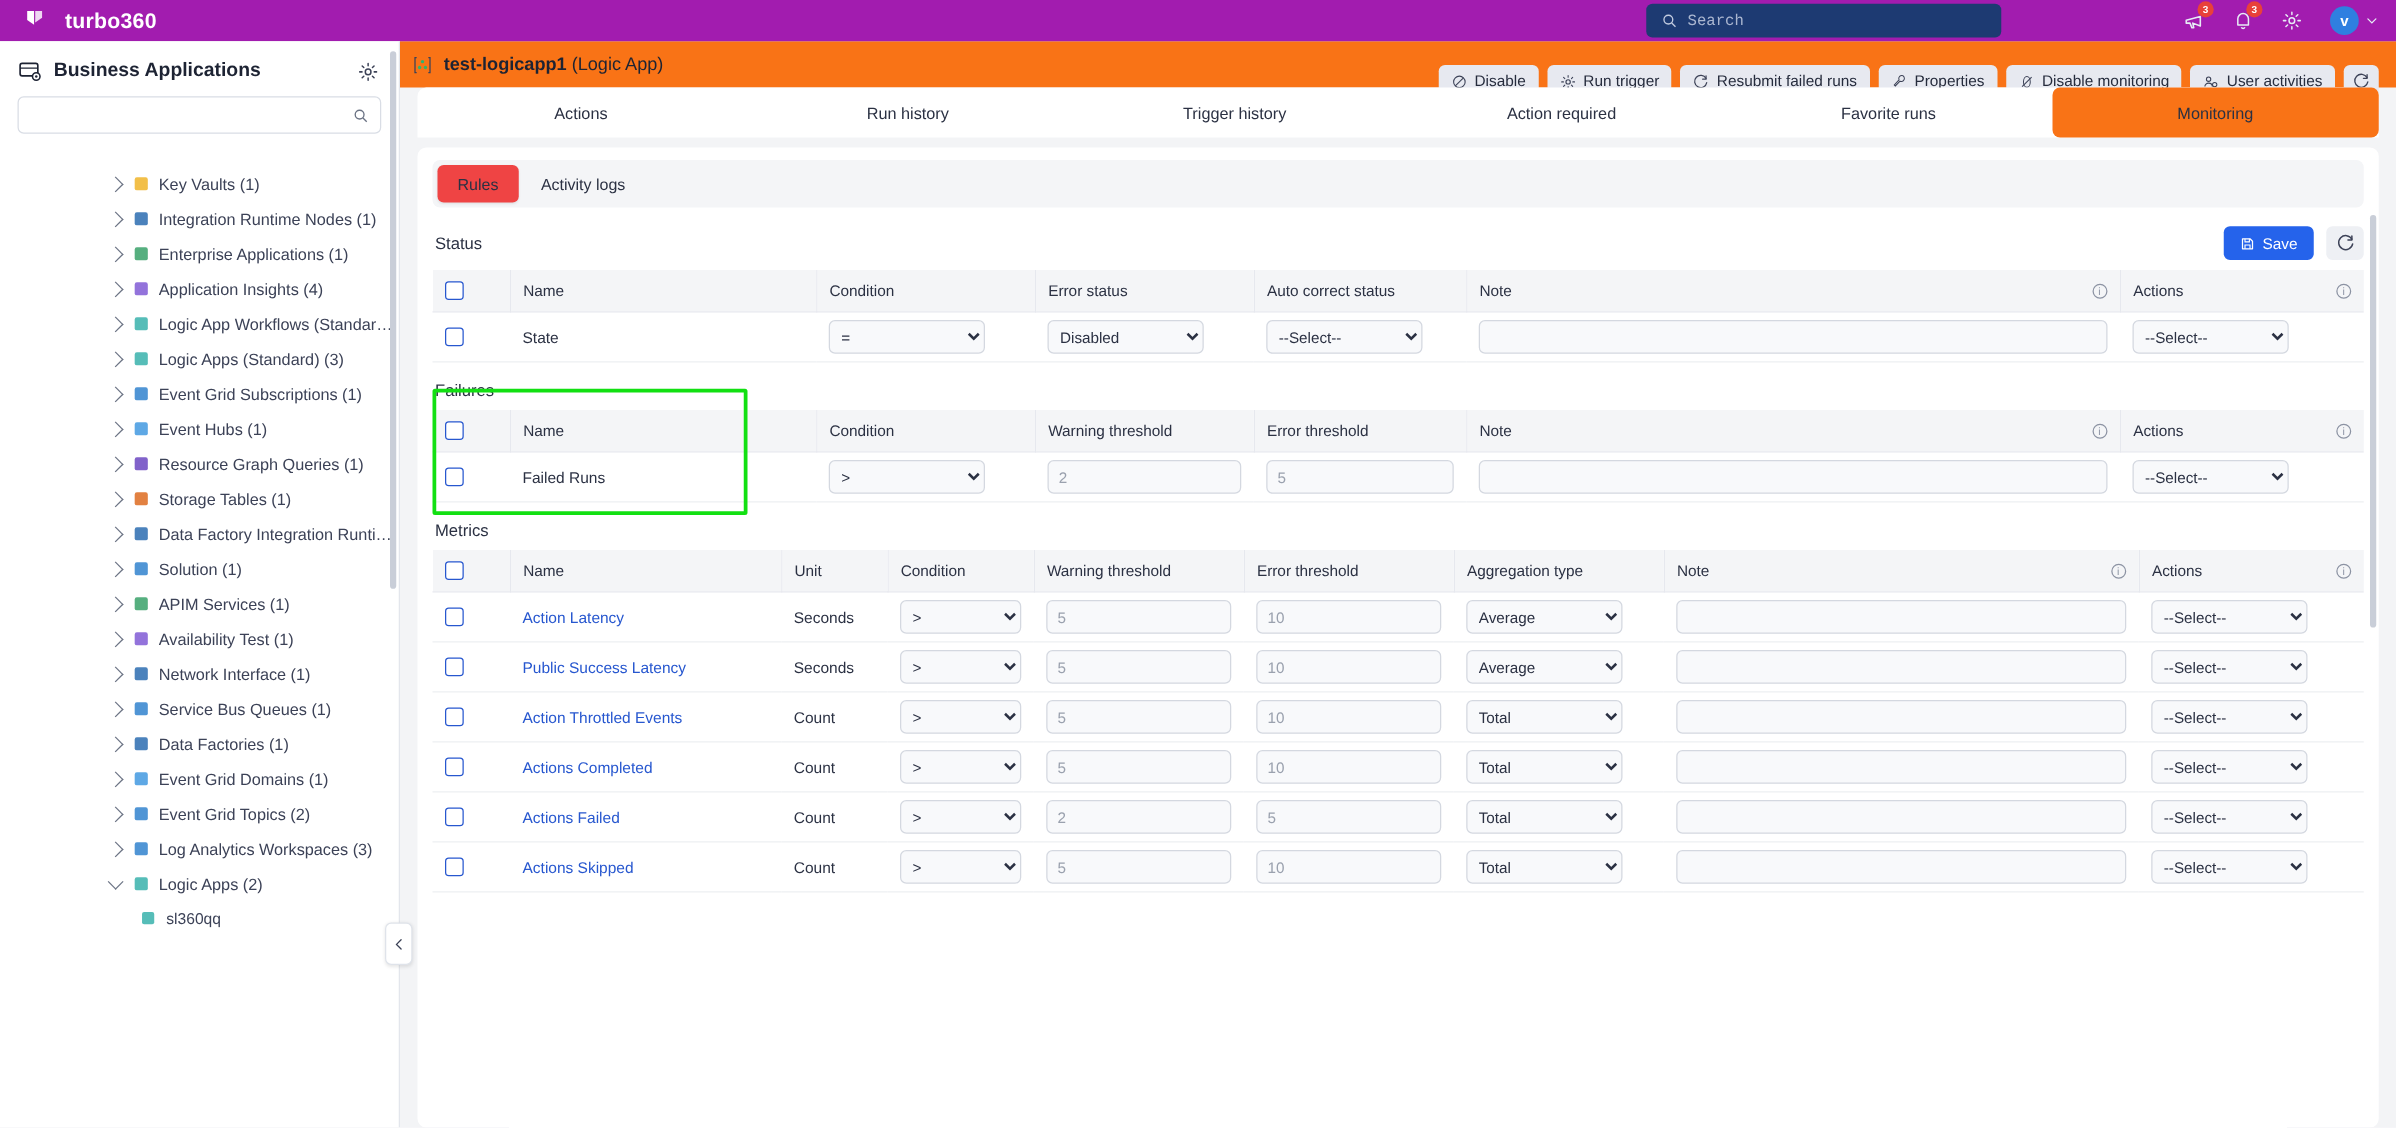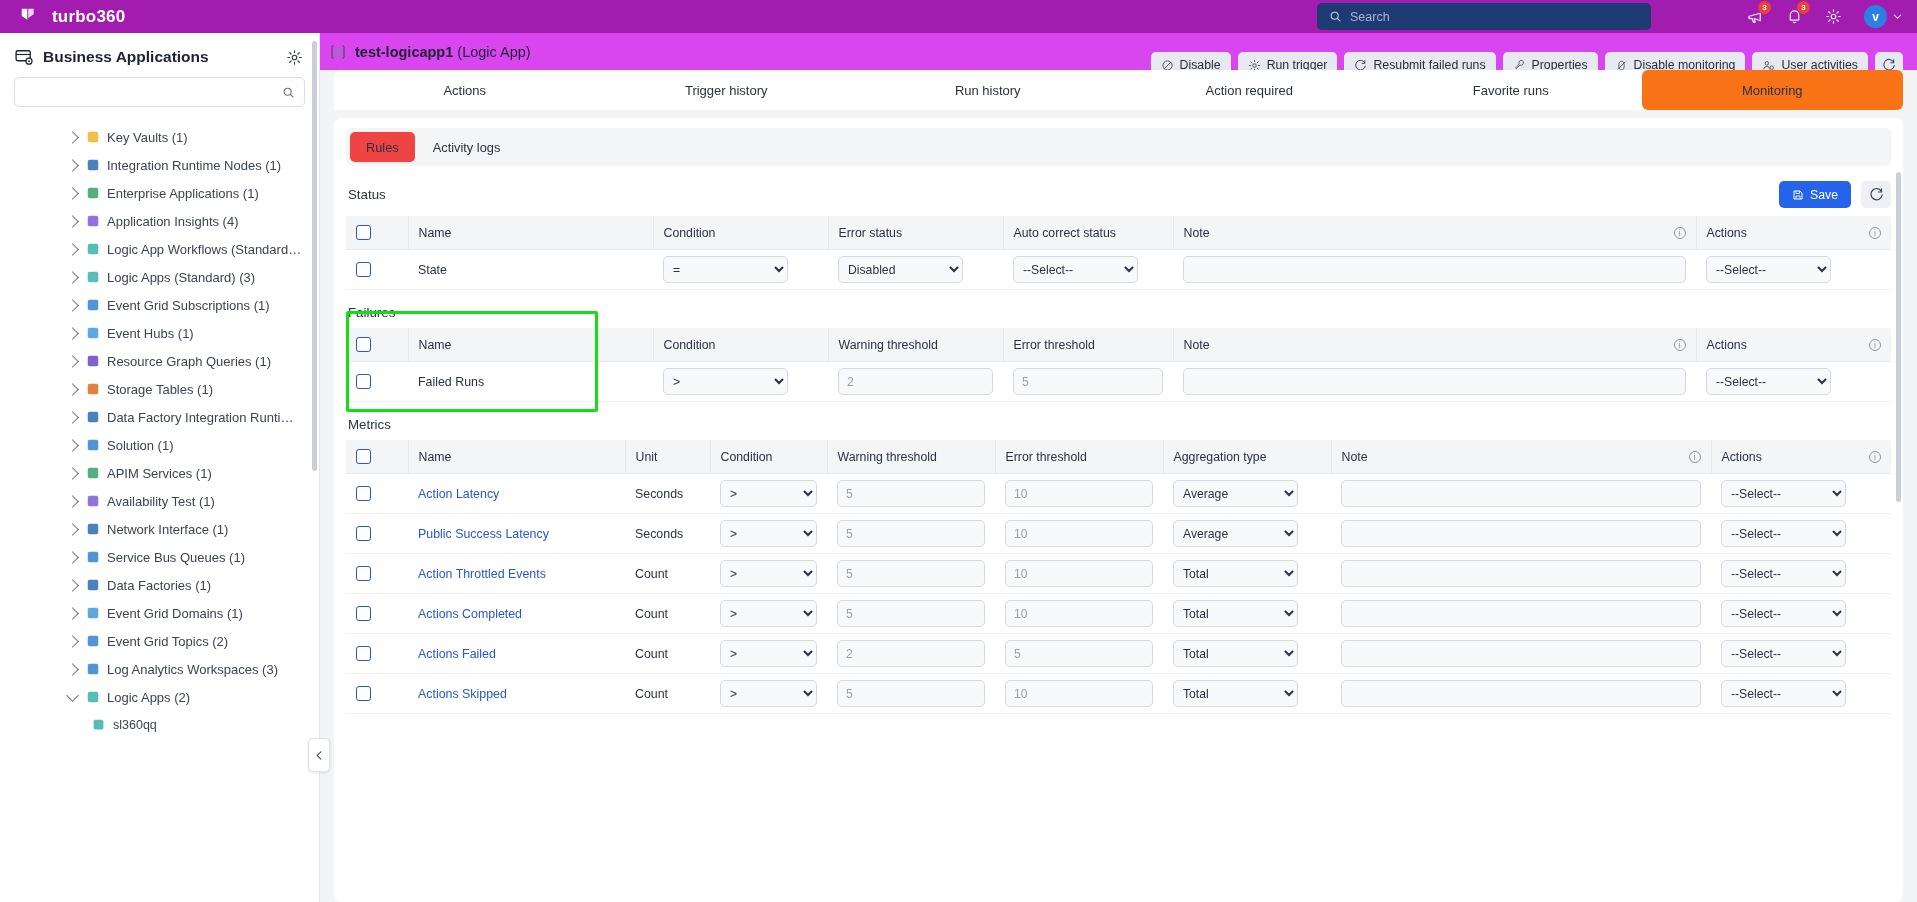--- a/index.html
+++ b/index.html
@@ -20,23 +20,23 @@
     align-items: center;
     position: relative;
   }
   .brand { display: flex; align-items: center; gap: 11px; padding-left: 19px; }
   .brand-logo { width: 22px; height: 22px; }
   .brand-name {
     color: #ffffff; font-size: 17px; font-weight: 700; letter-spacing: .2px;
   }
   .topsearch {
     position: absolute; left: 1317px; top: 3px;
-    width: 334px; height: 27px;
+    width: 284px; height: 27px;
     background: #1d3a72; border-radius: 5px;
-    display: flex; align-items: center; gap: 8px; padding: 0 12px;
+    display: flex; align-items: center; gap: 8px; padding: 0 12px; font-family: Liberation Mono, monospace;
   }
   .topsearch .ph { color: #aab6d0; font-size: 12.5px; }
   .topicons {
     position: absolute; right: 14px; top: 0; height: 33px;
     display: flex; align-items: center; gap: 22px;
   }
   .ic-wrap { position: relative; display: flex; align-items: center; cursor: pointer; }
   .badge {
     position: absolute; top: -7px; right: -7px;
     background: #e8413a; color: #fff;
@@ -70,22 +70,23 @@
   .sb-search {
     margin: 0 14px; height: 30px;
     border: 1px solid #d9dde5; border-radius: 5px;
     display: flex; align-items: center; padding: 0 9px;
   }
   .sb-search input {
     border: none; outline: none; flex: 1;
     font-size: 12px; font-family: "Liberation Sans", sans-serif;
   }
   .tree {
-    margin-top: 16px; flex: 1; overflow: hidden; position: relative;
+    margin-top: 26px; flex: 1; overflow: hidden; position: relative;
     padding-bottom: 30px;
+    padding-left: 20px;
   }
   .tnode {
     display: flex; align-items: center; gap: 7px;
     height: 28px; padding-left: 68px; cursor: pointer;
     font-size: 13px; color: #3c4257;
     white-space: nowrap;
   }
   .tnode.lvl2 { padding-left: 92px; font-size: 12.5px; }
   .chev {
     width: 9px; height: 9px; flex-shrink: 0;
@@ -106,21 +107,21 @@
     display: flex; align-items: center; justify-content: center;
     cursor: pointer; z-index: 5;
     box-shadow: 0 1px 3px rgba(0,0,0,.10);
   }
 
   
   .main { flex: 1; display: flex; flex-direction: column; min-width: 0; background: #f3f4f6; }
 
   .res-bar {
     height: 37px; display: flex; align-items: center;
-    padding: 0 14px 0 10px; gap: 9px; background: #d946ef;
+    padding: 0 14px 0 10px; gap: 9px; background: #f97316;
   }
   .res-title { font-size: 14.5px; font-weight: 600; color: #1d2333; }
   .res-title .sub { font-weight: 400; }
   .btns { margin-left: auto; display: flex; align-items: center; gap: 7px; margin-top: 27px; }
   .tbtn {
     height: 26px; padding: 0 10px; border-radius: 5px;
     background: #e7e9f0; border: none;
     display: flex; align-items: center; gap: 6px;
     font-size: 12.3px; color: #262c3d; cursor: pointer;
     font-family: "Liberation Sans", sans-serif;
@@ -532,22 +533,22 @@
             <svg width="14" height="14" viewBox="0 0 24 24" fill="none">
               <path d="M20 7a9 9 0 1 0 1 6" stroke="#3c4257" stroke-width="1.8" stroke-linecap="round" fill="none"></path>
               <path d="M20 3v5h-5" stroke="#3c4257" stroke-width="1.8" stroke-linecap="round" stroke-linejoin="round" fill="none"></path>
             </svg>
           </button>
         </div>
     </div>
 
     <div class="navtabs" id="navtabs">
         <div class="navtab">Actions</div>
+        <div class="navtab">Run history</div>
         <div class="navtab">Trigger history</div>
-        <div class="navtab">Run history</div>
         <div class="navtab">Action required</div>
         <div class="navtab">Favorite runs</div>
         <div class="navtab active">Monitoring</div>
       </div>
 
     <div class="panel">
       <div class="subtabs" id="subtabs">
           <div class="subtab active">Rules</div>
           <div class="subtab">Activity logs</div>
         </div>

